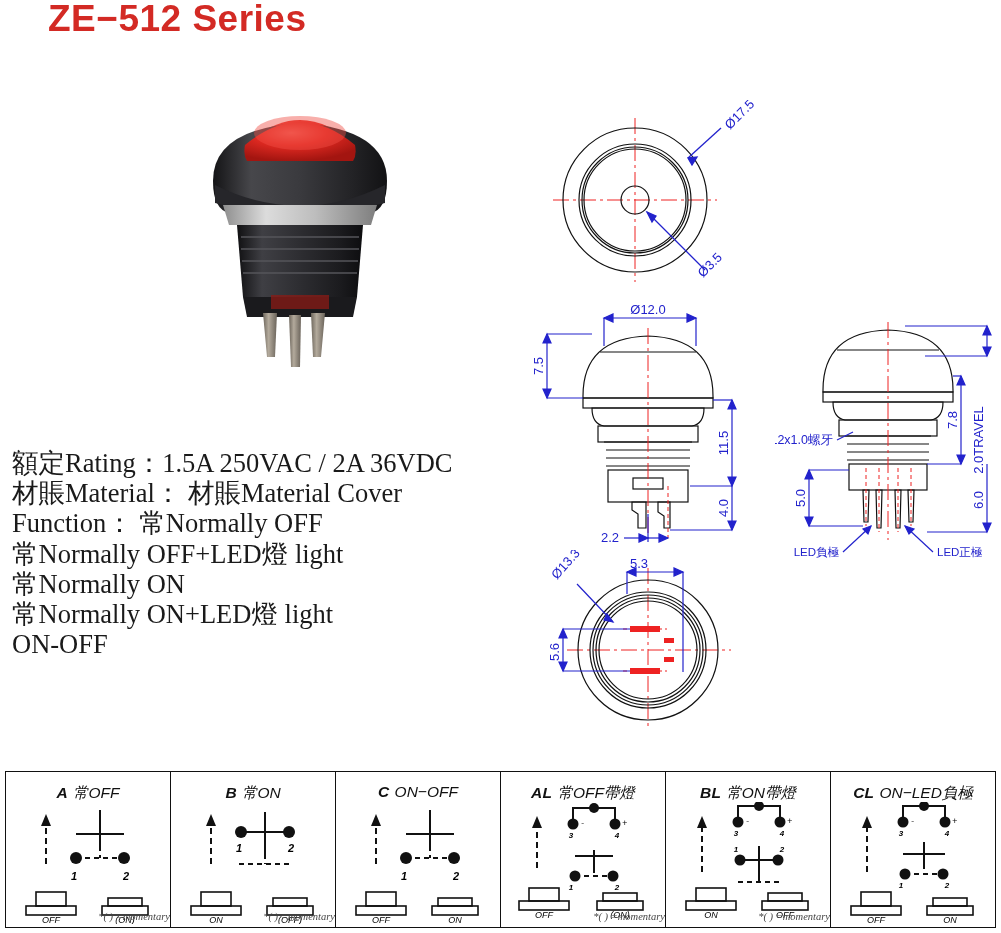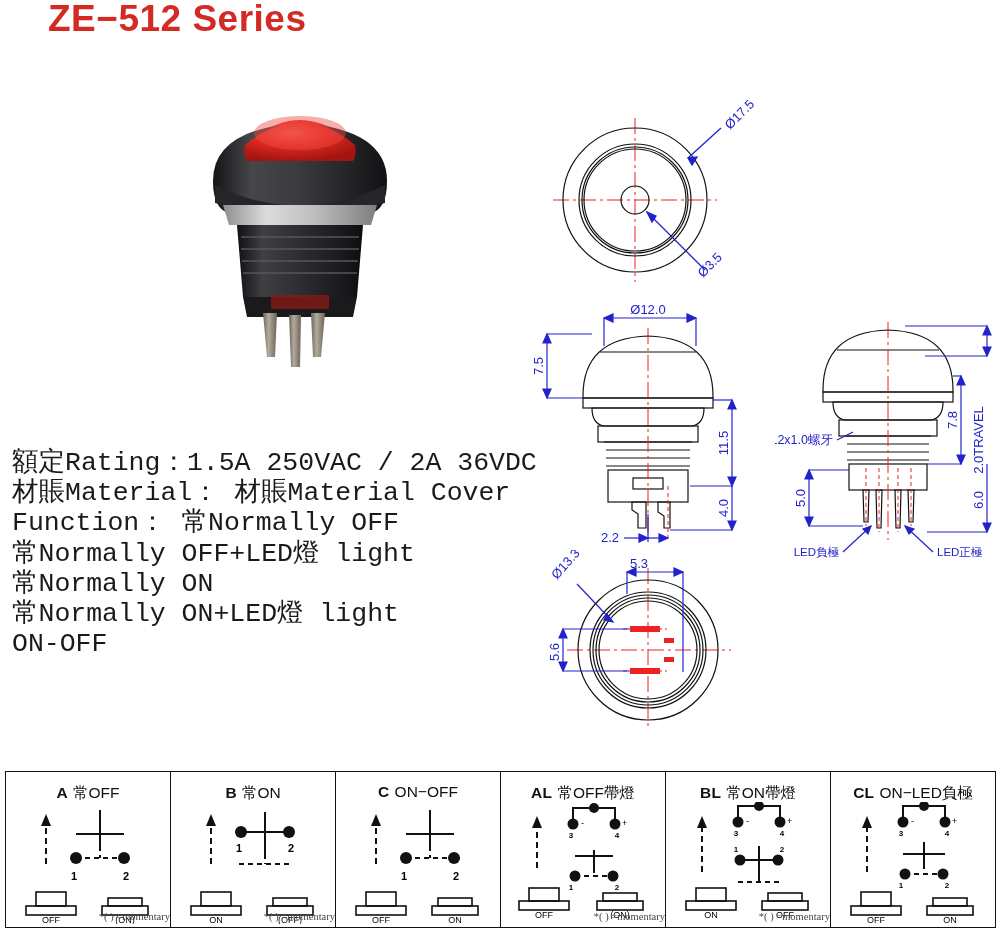--- a/index.html
+++ b/index.html
@@ -34,39 +34,40 @@
   #specs {
     position: absolute;
     left: 12px; top: 448px;
     width: 540px;
     color: #1a1a1a;
   }
   #specs .line {
     font-size: 26.5px;
     line-height: 30.2px;
     white-space: nowrap;
-    font-family: Liberation Mono, monospace;
+    font-family: Liberation Serif, serif;
   }
 
   
   .dwg { position: absolute; }
   #dwg-top    { left: 525px; top: 100px;  width: 270px; height: 210px; }
   #dwg-side   { left: 520px; top: 300px;  width: 265px; height: 245px; }
   #dwg-right  { left: 775px; top: 300px;  width: 226px; height: 260px; }
   #dwg-bottom { left: 515px; top: 550px;  width: 245px; height: 185px; }
 
   
   #table {
     position: absolute;
     left: 5px; top: 771px;
     width: 991px;
     height: 157px;
     border: 1.6px solid #111;
     box-sizing: border-box;
     display: flex;
+    font-style: italic;
   }
   .cell {
     flex: 1 1 0;
     position: relative;
     border-right: 1.6px solid #111;
     box-sizing: border-box;
   }
   .cell:last-child { border-right: none; }
   .cell-head {
     position: absolute;

